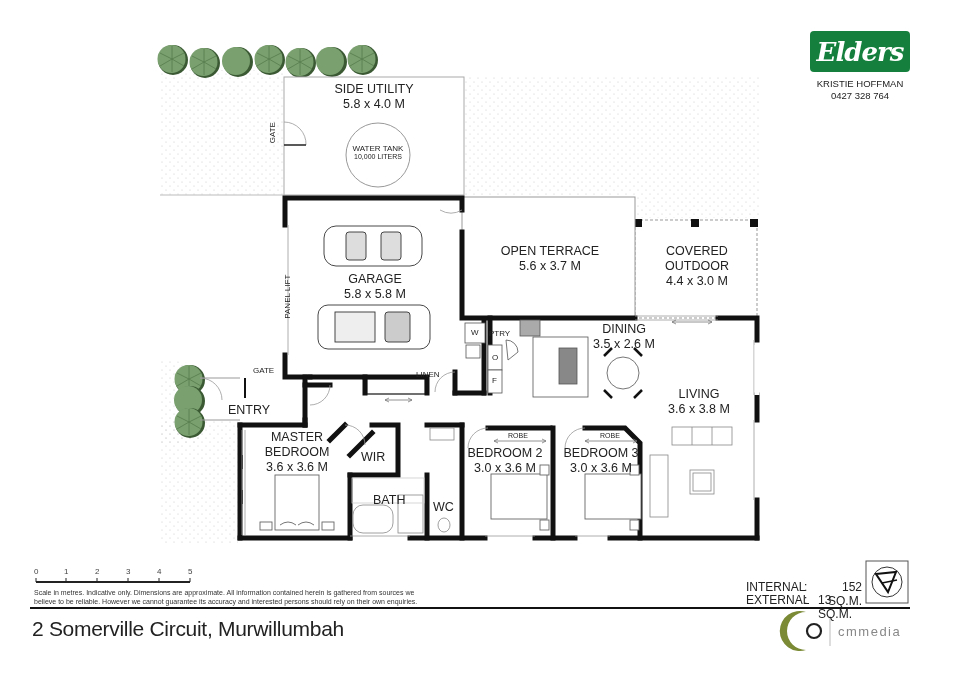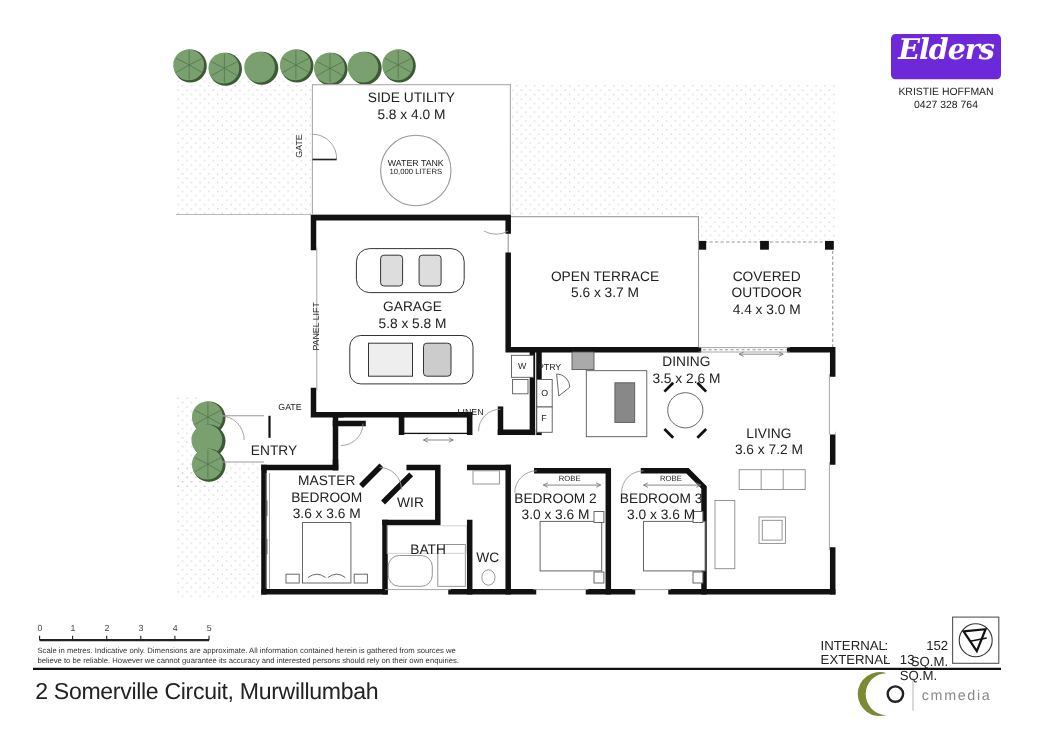--- a/index.html
+++ b/index.html
@@ -3,21 +3,21 @@
 <meta charset="utf-8">
 <style>
   html,body{margin:0;padding:0;background:#fff;}
   body{width:955px;height:675px;position:relative;overflow:hidden;font-family:"Liberation Sans",sans-serif;color:#222;}
   .abs{position:absolute;}
   svg{position:absolute;left:0;top:0;}
   .lbl{position:absolute;text-align:center;color:#222;line-height:1.18;white-space:nowrap;}
   .room{font-size:12.5px;}
   .small{font-size:8px;}
   .tiny{font-size:7px;}
-  .elders-box{left:810px;top:31px;width:100px;height:41px;background:#6d28d9;border-radius:4px;display:flex;align-items:flex-start;justify-content:center;}
+  .elders-box{left:810px;top:31px;width:100px;height:41px;background:#15803d;border-radius:4px;display:flex;align-items:center;justify-content:center;}
   .elders-text{color:#fff;font-family:"DejaVu Serif",serif;font-style:italic;font-weight:bold;font-size:26px;letter-spacing:-1px;}
   .agent{left:800px;width:120px;text-align:center;font-size:9.5px;}
   .disclaimer{left:34px;top:588px;font-size:7px;line-height:1.35;color:#333;width:460px;}
   .scale-tick{position:absolute;top:567px;font-size:8px;color:#444;}
   .area{font-size:12px;color:#222;}
   .address{left:32px;top:617px;font-size:21px;color:#222;letter-spacing:-0.3px;}
   .cm-text{left:838px;top:624px;font-size:13px;color:#888;letter-spacing:1.5px;}
 </style>
 </head>
 <body>
@@ -279,21 +279,21 @@
   <div>COVERED</div>
   <div>OUTDOOR</div>
   <div>4.4 x 3.0 M</div>
 </div>
 <div class="lbl room" style="left:582px;top:322px;width:84px;">
   <div>DINING</div>
   <div>3.5 x 2.6 M</div>
 </div>
 <div class="lbl room" style="left:657px;top:387px;width:84px;">
   <div>LIVING</div>
-  <div>3.6 x 7.2 M</div>
+  <div>3.6 x 3.8 M</div>
 </div>
 <div class="lbl room" style="left:255px;top:430px;width:84px;">
   <div>MASTER</div>
   <div>BEDROOM</div>
   <div>3.6 x 3.6 M</div>
 </div>
 <div class="lbl room" style="left:464px;top:446px;width:82px;">
   <div>BEDROOM 2</div>
   <div>3.0 x 3.6 M</div>
 </div>

